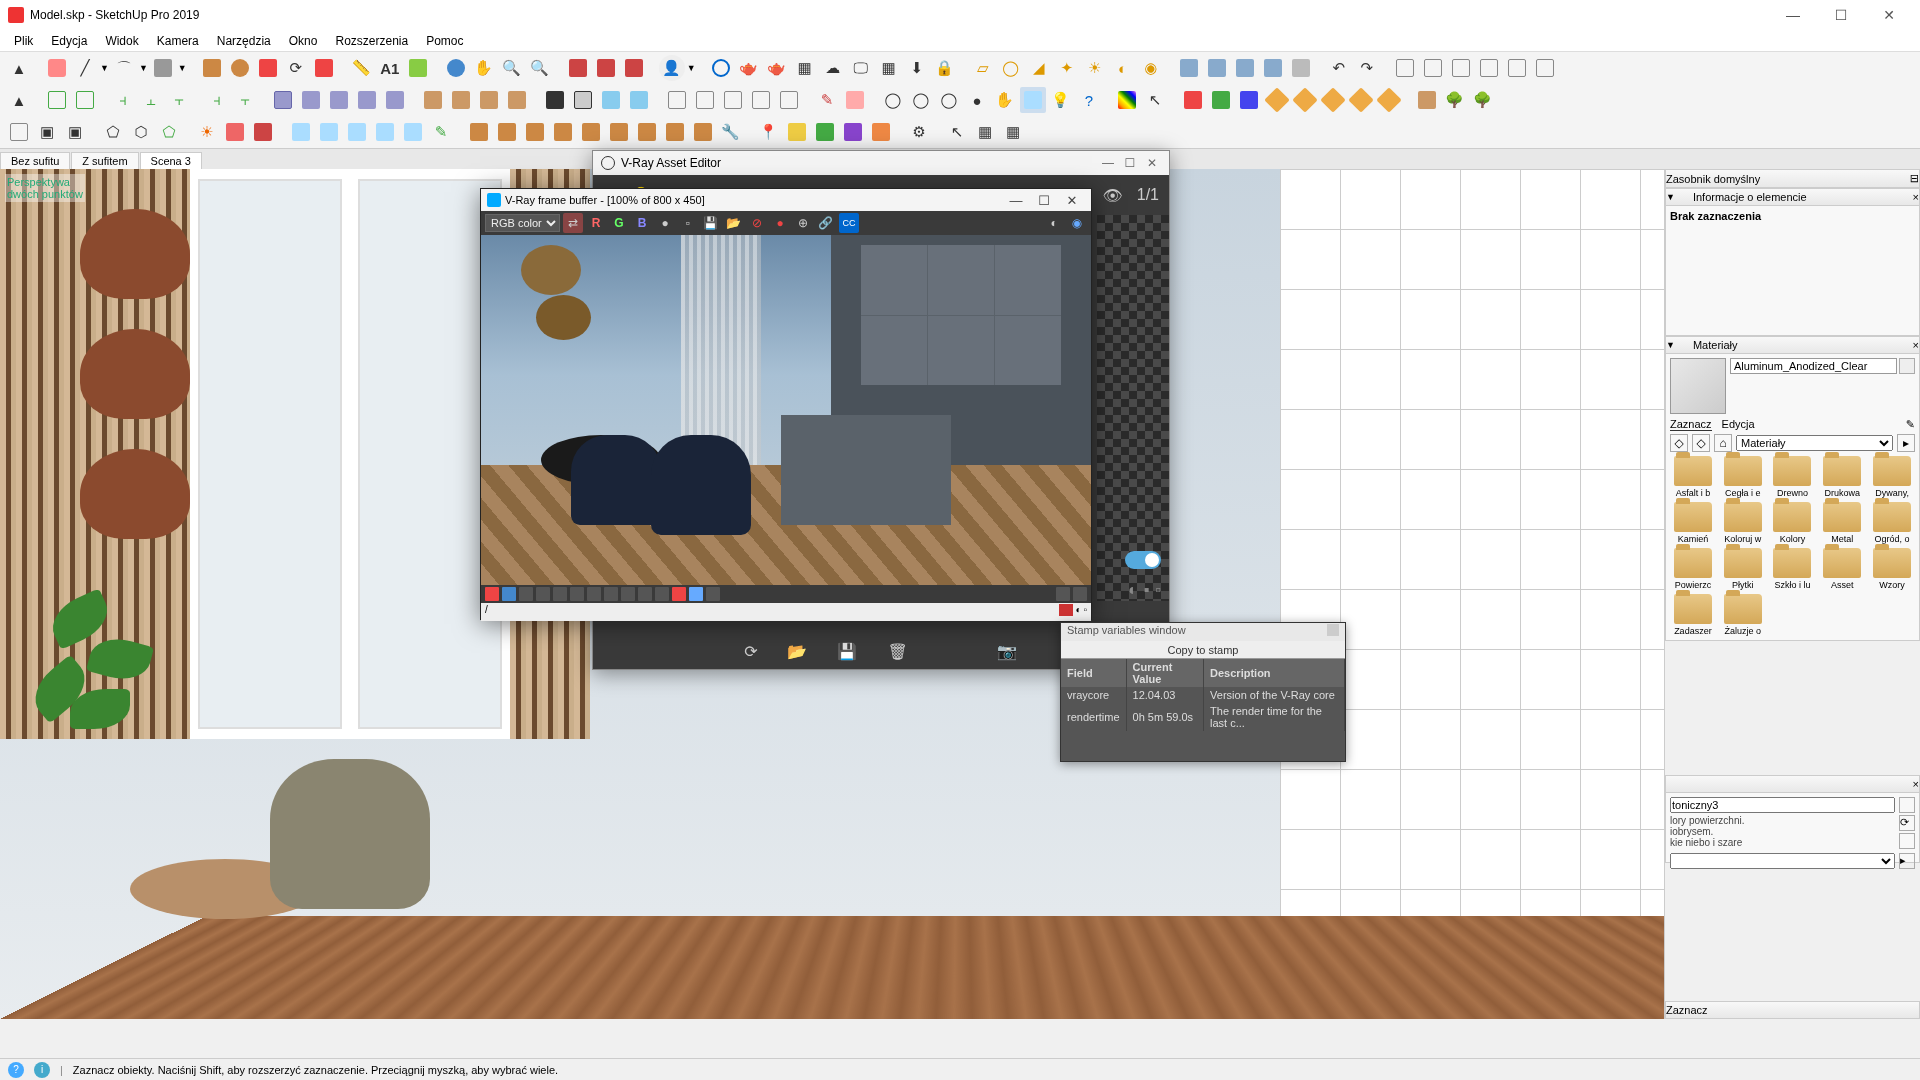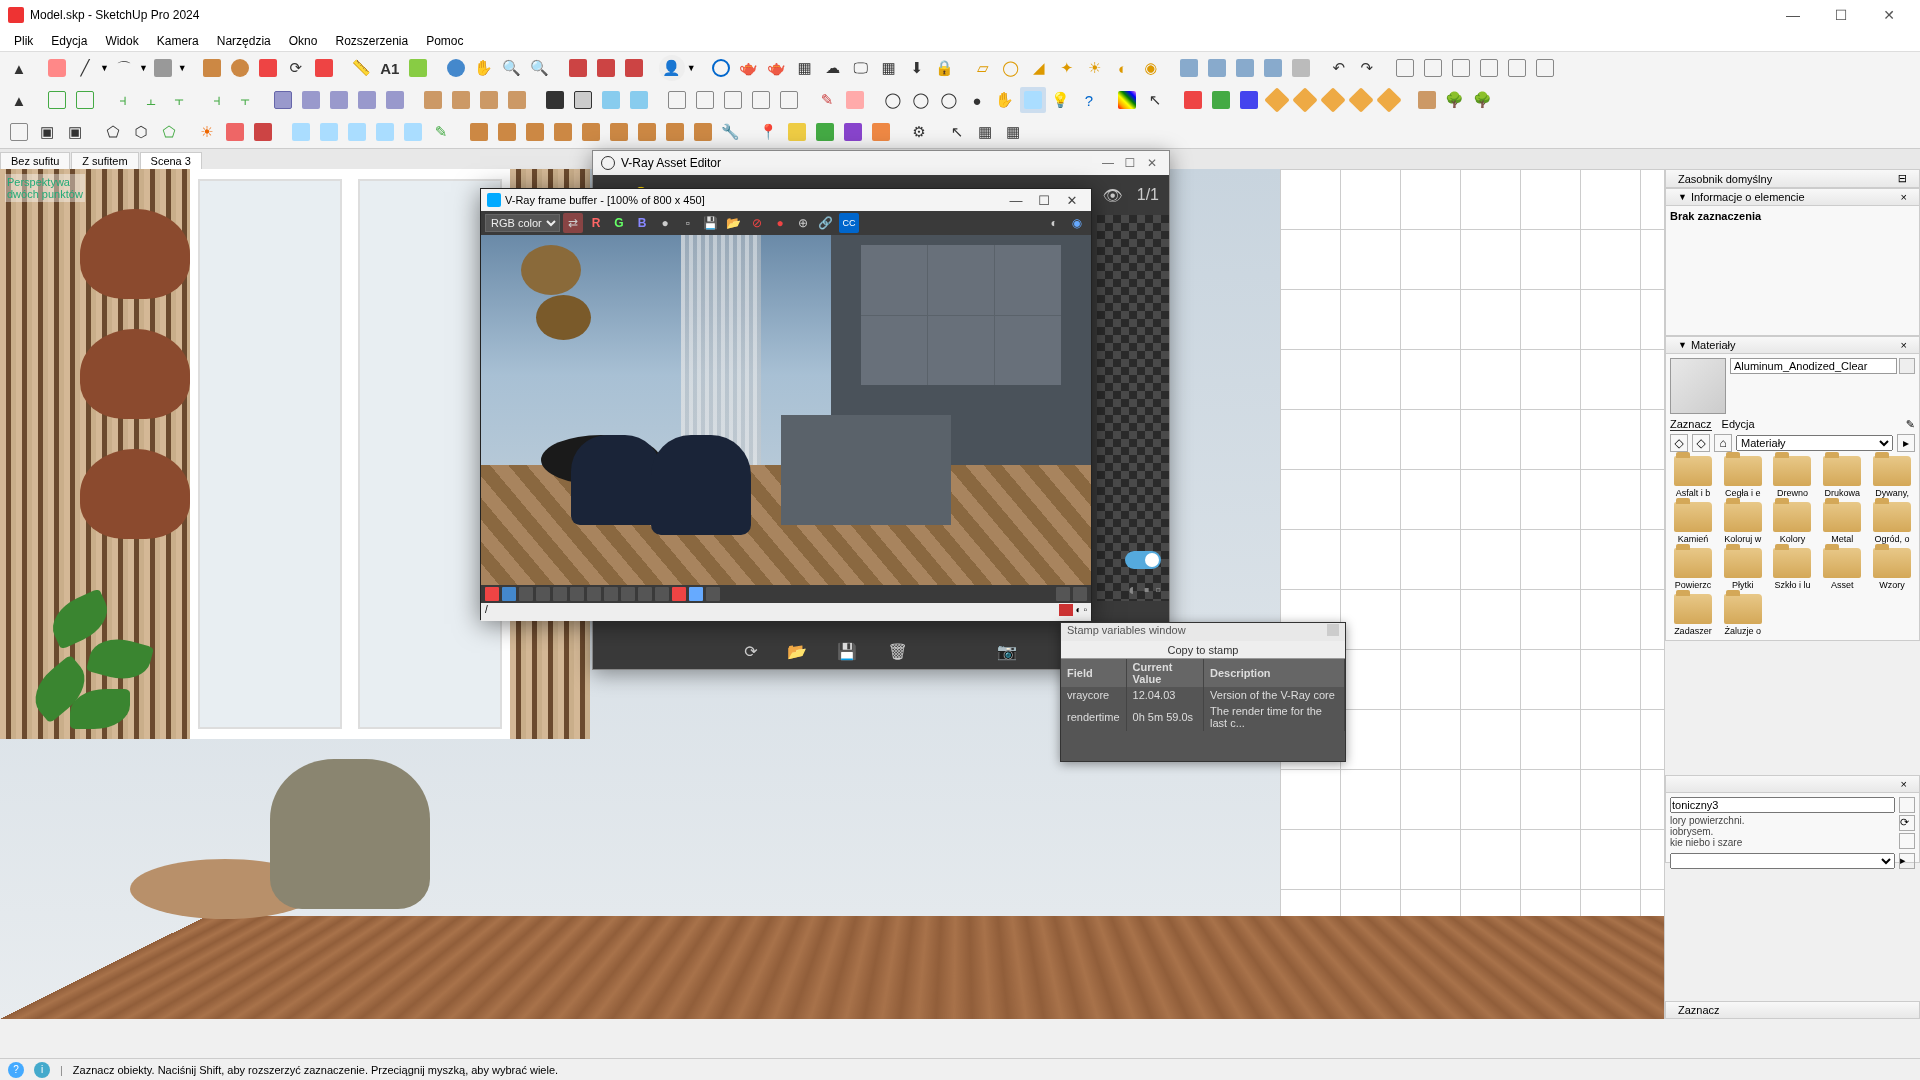--- a/index.html
+++ b/index.html
@@ -38,21 +38,21 @@
 .plant { position:absolute; left:20px; top:420px; width:140px; height:200px; }
 .plant .leaf{position:absolute;width:60px;height:40px;background:#3a8530;border-radius:60% 10% 60% 10%;}
 .plant .l1{top:10px;left:30px;transform:rotate(-25deg)} .plant .l2{top:50px;left:70px;transform:rotate(15deg)}
 .plant .l3{top:80px;left:10px;transform:rotate(-40deg)} .plant .l4{top:100px;left:50px}
 .table3d{position:absolute;left:130px;bottom:100px;width:190px;height:60px;background:#b8906a;border-radius:50%;}
 .chair3d{position:absolute;left:270px;bottom:30px;width:180px;height:280px;}
 .chair3d .seat{position:absolute;bottom:80px;width:160px;height:150px;background:#8a8570;border-radius:40% 40% 20% 20%;}
 .wallgrid{position:absolute;right:0;top:0;bottom:0;width:640px;background:#fff;background-image:linear-gradient(#ccc 1px,transparent 1px),linear-gradient(90deg,#ccc 1px,transparent 1px);background-size:60px 60px;}
 
 .right-panel { position: absolute; right: 0; top: 0; width: 256px; height: 100%; background: #f0f0f0; border-left: 1px solid #ccc; font-size: 11px; }
-.panel-header { background: linear-gradient(#f8f8f8,#e8e8e8); border: 1px solid #ccc; padding: 2px 12px; display: flex; align-items: center; gap: 4px; }
+.panel-header { background: linear-gradient(#f8f8f8,#e8e8e8); border: 1px solid #ccc; padding: 2px 0; display: flex; align-items: center; gap: 18px; }
 .panel-header .tri { font-size: 9px; }
 .panel-header .close { margin-left: auto; font-size: 11px; }
 .panel-body { background: #f8f8f8; border: 1px solid #ccc; border-top:none; padding: 4px; }
 .mat-name-row { display:flex; gap:2px; margin-bottom:4px;}
 .mat-name-row input { flex:1; font-size:11px; padding:1px 3px; border:1px solid #999;}
 .mat-name-row .ic{width:16px;height:16px;border:1px solid #aaa;background:#eee;}
 .mat-preview{width:56px;height:56px;background:linear-gradient(135deg,#e8e8e8,#ccc);border:1px solid #999;margin-bottom:4px;}
 .mat-tabs{display:flex;gap:10px;font-size:11px;margin-bottom:3px;}
 .mat-nav{display:flex;align-items:center;gap:4px;margin-bottom:4px;}
 .mat-nav .nb{width:18px;height:18px;border:1px solid #aaa;display:flex;align-items:center;justify-content:center;font-size:12px;}
@@ -113,21 +113,21 @@
 .stamp table{width:100%;border-collapse:collapse;}
 .stamp th,.stamp td{text-align:left;padding:2px 6px;border-right:1px solid #444;font-size:11px;}
 .stamp th{background:#666;}
 </style>
 </head>
 <body>
 
 <div class="titlebar">
   <div class="left">
     <div class="su-icon"></div>
-    <span>Model.skp - SketchUp Pro 2024</span>
+    <span>Model.skp - SketchUp Pro 2019</span>
   </div>
   <div class="winbtns">
     <div>—</div>
     <div>☐</div>
     <div>✕</div>
   </div>
 </div>
 
 <div class="menubar">
   <span>Plik</span>

